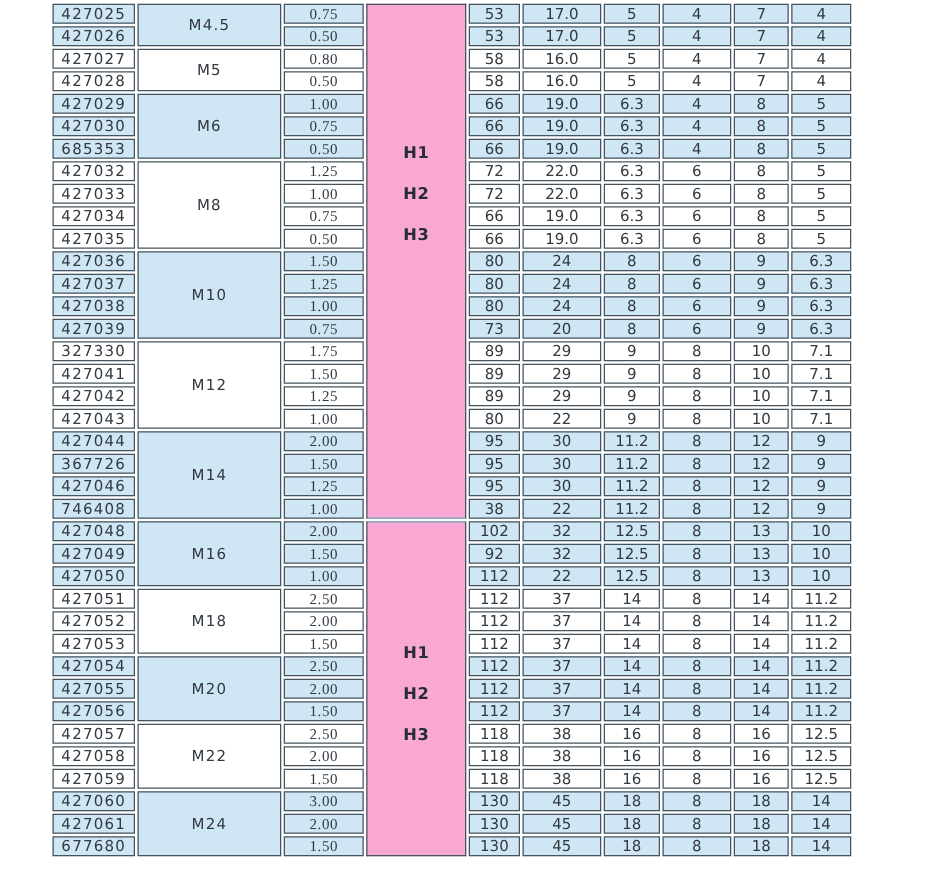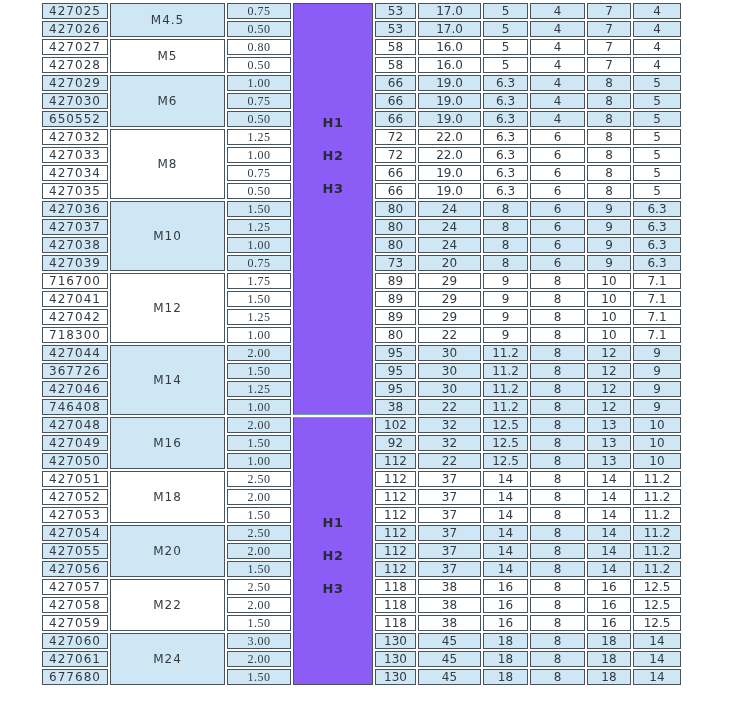--- a/index.html
+++ b/index.html
@@ -37,21 +37,21 @@
   td.shade-blue { background: #cfe6f5; }
   td.shade-white { background: #ffffff; }
   td.article-cell { letter-spacing: 1px; }
   td.size-cell {
     font-size: 14px;
     letter-spacing: 1px;
     color: #39414a;
   }
   td.pitch-cell { letter-spacing: 0.5px; font-family: Liberation Serif, serif; }
   td.h-cell {
-    background: #8b5cf6;
+    background: #f9a8d4;
     position: relative;
   }
   td.h-cell.h-top { border-bottom-color: #6f9fc0; }
   td.h-cell.h-bottom { border-top-color: #6f9fc0; }
   .h-labels {
     position: absolute;
     left: 0;
     right: 0;
     display: flex;
     flex-direction: column;
@@ -150,21 +150,21 @@
           <td class="article-cell shade-blue">427030</td>
           <td class="pitch-cell shade-blue">0.75</td>
           <td class="value-cell shade-blue">66</td>
           <td class="value-cell shade-blue">19.0</td>
           <td class="value-cell shade-blue">6.3</td>
           <td class="value-cell shade-blue">4</td>
           <td class="value-cell shade-blue">8</td>
           <td class="value-cell shade-blue">5</td>
         </tr>
         <tr>
-          <td class="article-cell shade-blue">650552</td>
+          <td class="article-cell shade-blue">685353</td>
           <td class="pitch-cell shade-blue">0.50</td>
           <td class="value-cell shade-blue">66</td>
           <td class="value-cell shade-blue">19.0</td>
           <td class="value-cell shade-blue">6.3</td>
           <td class="value-cell shade-blue">4</td>
           <td class="value-cell shade-blue">8</td>
           <td class="value-cell shade-blue">5</td>
         </tr>
         <tr>
           <td class="article-cell shade-white">427032</td>
@@ -242,21 +242,21 @@
           <td class="article-cell shade-blue">427039</td>
           <td class="pitch-cell shade-blue">0.75</td>
           <td class="value-cell shade-blue">73</td>
           <td class="value-cell shade-blue">20</td>
           <td class="value-cell shade-blue">8</td>
           <td class="value-cell shade-blue">6</td>
           <td class="value-cell shade-blue">9</td>
           <td class="value-cell shade-blue">6.3</td>
         </tr>
         <tr>
-          <td class="article-cell shade-white">716700</td>
+          <td class="article-cell shade-white">327330</td>
           <td class="size-cell shade-white" rowspan="4">M12</td>
           <td class="pitch-cell shade-white">1.75</td>
           <td class="value-cell shade-white">89</td>
           <td class="value-cell shade-white">29</td>
           <td class="value-cell shade-white">9</td>
           <td class="value-cell shade-white">8</td>
           <td class="value-cell shade-white">10</td>
           <td class="value-cell shade-white">7.1</td>
         </tr>
         <tr>
@@ -273,21 +273,21 @@
           <td class="article-cell shade-white">427042</td>
           <td class="pitch-cell shade-white">1.25</td>
           <td class="value-cell shade-white">89</td>
           <td class="value-cell shade-white">29</td>
           <td class="value-cell shade-white">9</td>
           <td class="value-cell shade-white">8</td>
           <td class="value-cell shade-white">10</td>
           <td class="value-cell shade-white">7.1</td>
         </tr>
         <tr>
-          <td class="article-cell shade-white">718300</td>
+          <td class="article-cell shade-white">427043</td>
           <td class="pitch-cell shade-white">1.00</td>
           <td class="value-cell shade-white">80</td>
           <td class="value-cell shade-white">22</td>
           <td class="value-cell shade-white">9</td>
           <td class="value-cell shade-white">8</td>
           <td class="value-cell shade-white">10</td>
           <td class="value-cell shade-white">7.1</td>
         </tr>
         <tr>
           <td class="article-cell shade-blue">427044</td>

